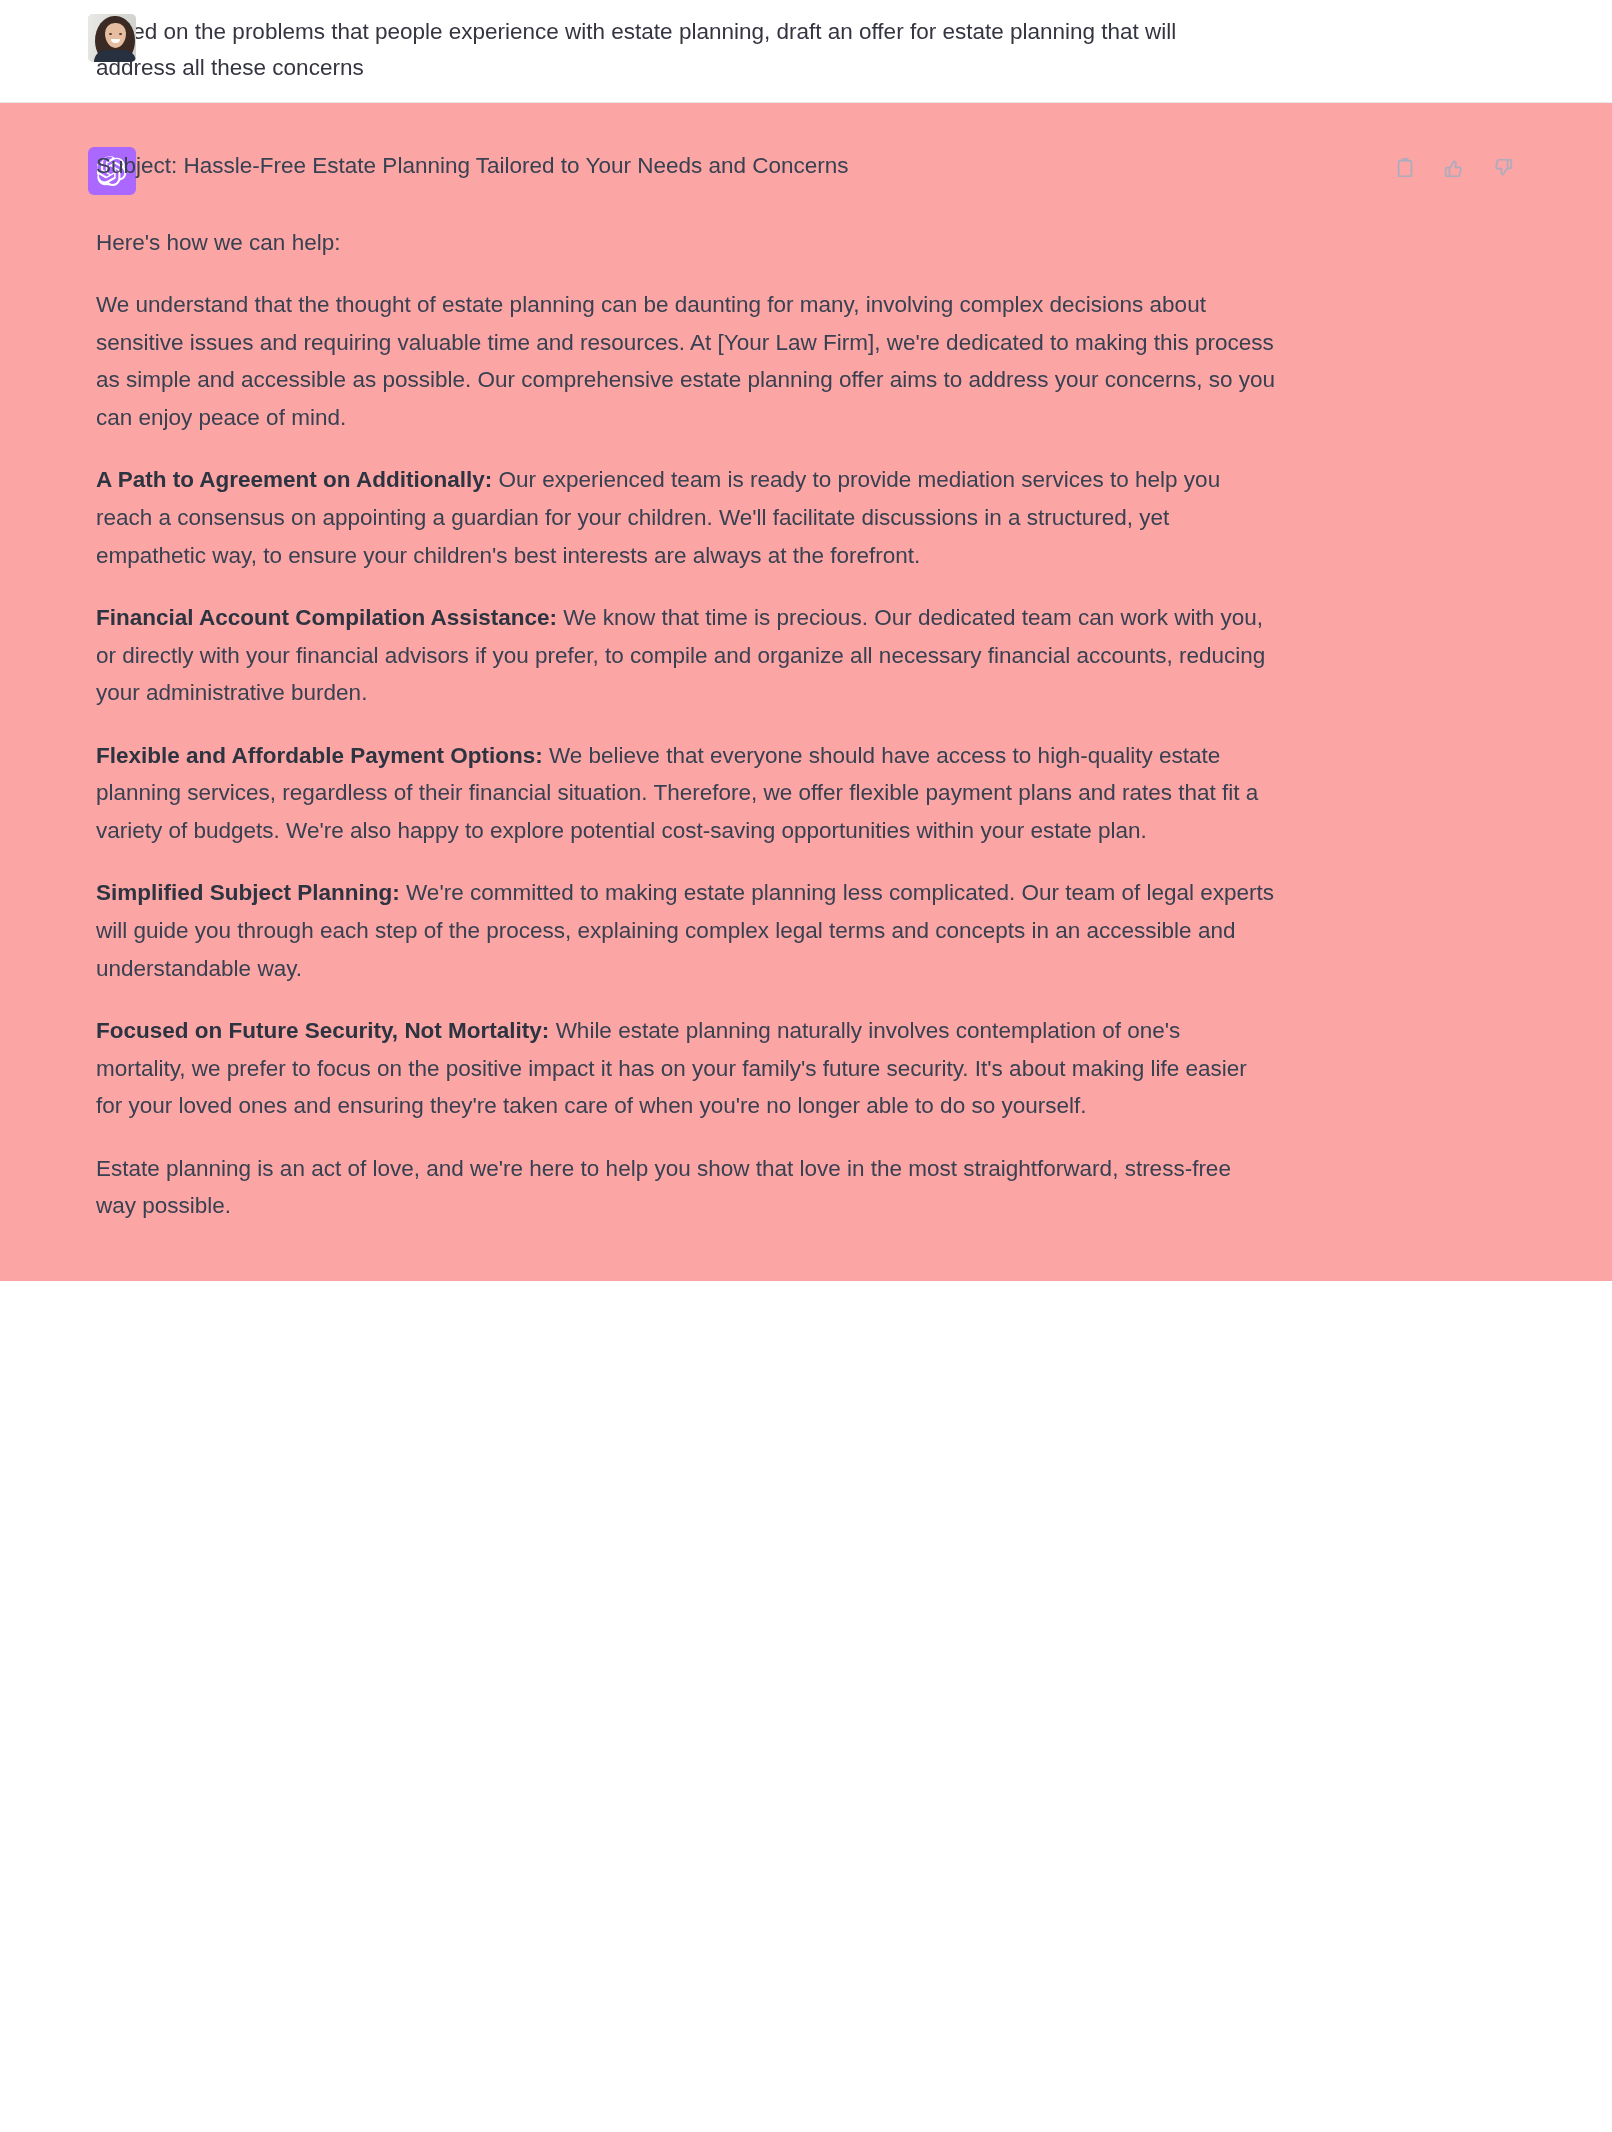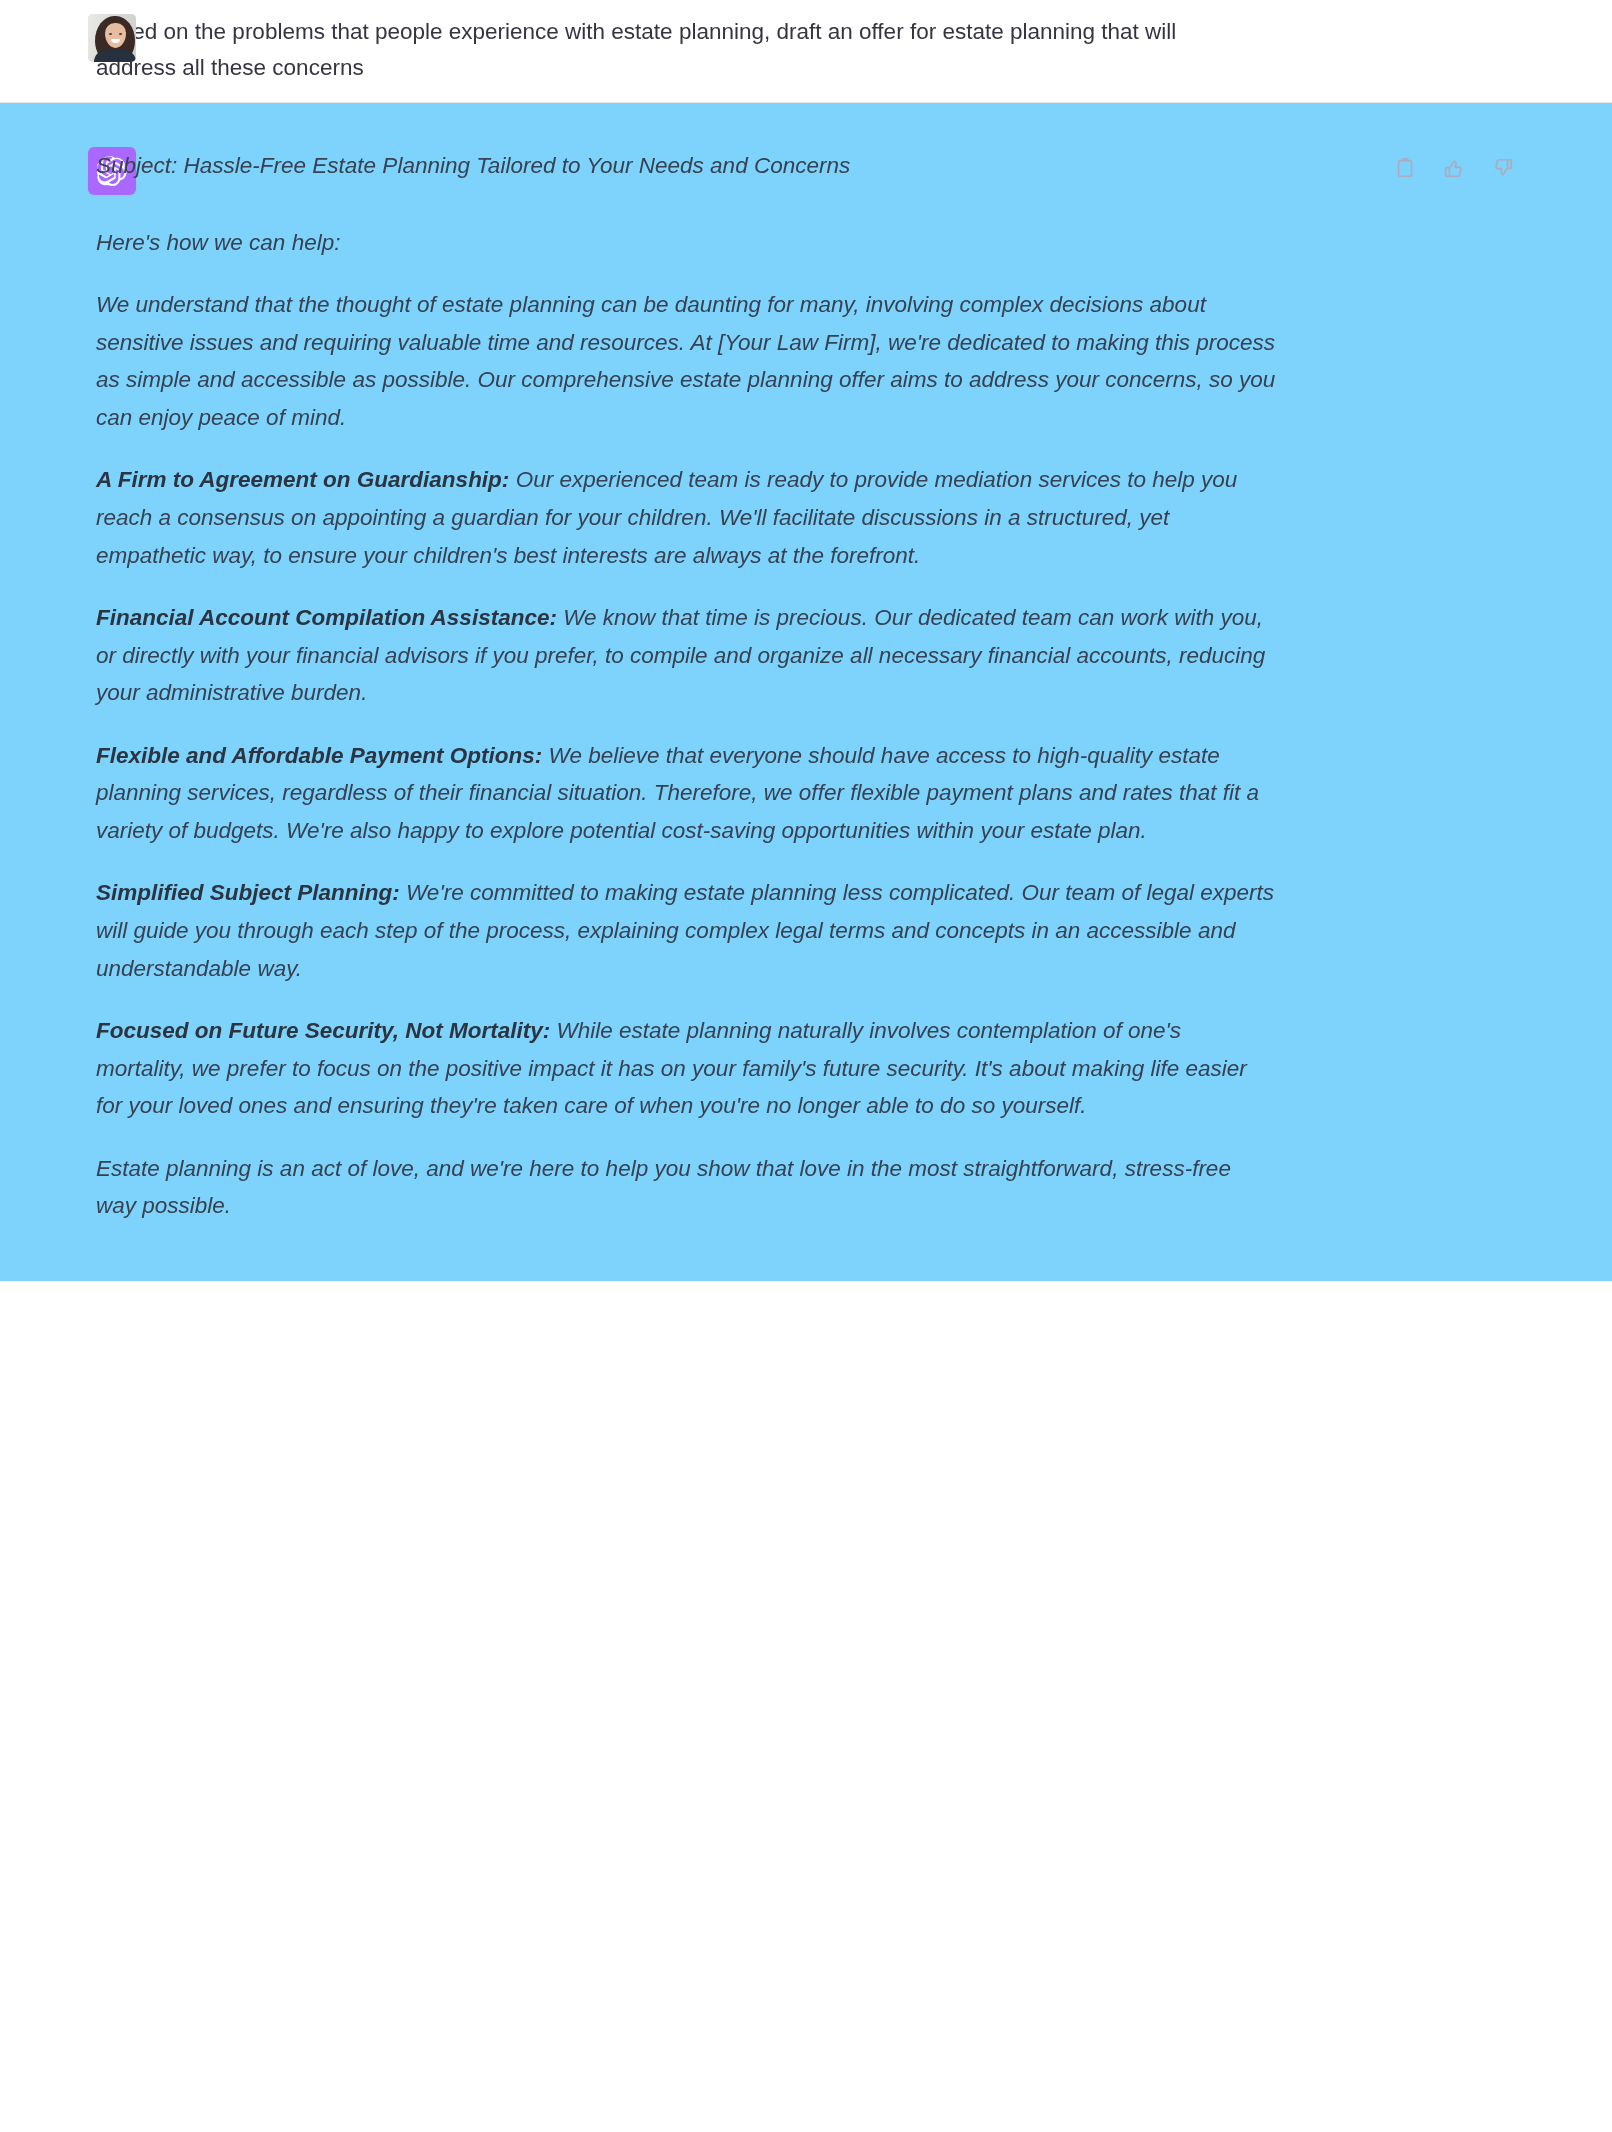--- a/index.html
+++ b/index.html
@@ -27,24 +27,23 @@
     padding: 0;
   }
   .turn-user .turn-inner {
     display: flex;
     align-items: flex-start;
     padding: 14px 0 16px 0;
   }
 
   
   .turn-assistant {
-    background: #7dd3fc;
+    background: #fca5a5;
     padding: 0;
     flex: 1 1 auto;
-    font-style: italic;
   }
   .turn-assistant .turn-inner {
     display: flex;
     align-items: flex-start;
     padding: 44px 0 40px 0;
     position: relative;
   }
 
   .avatar-col {
     width: 96px;
@@ -214,21 +213,21 @@
         <div class="msg-assistant">
 
           <p class="subject">Subject: Hassle-Free Estate Planning Tailored to Your Needs and Concerns</p>
 
 
           <p>Here's how we can help:</p>
 
           <p>We understand that the thought of estate planning can be daunting for many, involving complex decisions about sensitive issues and requiring valuable time and resources. At [Your Law Firm], we're dedicated to making this process as simple and accessible as possible. Our comprehensive estate planning offer aims to address your concerns, so you can enjoy peace of mind.</p>
 
           <p>
-            <strong>A Firm to Agreement on Guardianship:</strong><span> Our experienced team is ready to provide mediation services to help you reach a consensus on appointing a guardian for your children. We'll facilitate discussions in a structured, yet empathetic way, to ensure your children's best interests are always at the forefront.</span>
+            <strong>A Path to Agreement on Additionally:</strong><span> Our experienced team is ready to provide mediation services to help you reach a consensus on appointing a guardian for your children. We'll facilitate discussions in a structured, yet empathetic way, to ensure your children's best interests are always at the forefront.</span>
           </p>
 
           <p>
             <strong>Financial Account Compilation Assistance:</strong><span> We know that time is precious. Our dedicated team can work with you, or directly with your financial advisors if you prefer, to compile and organize all necessary financial accounts, reducing your administrative burden.</span>
           </p>
 
           <p>
             <strong>Flexible and Affordable Payment Options:</strong><span> We believe that everyone should have access to high-quality estate planning services, regardless of their financial situation. Therefore, we offer flexible payment plans and rates that fit a variety of budgets. We're also happy to explore potential cost-saving opportunities within your estate plan.</span>
           </p>
 

